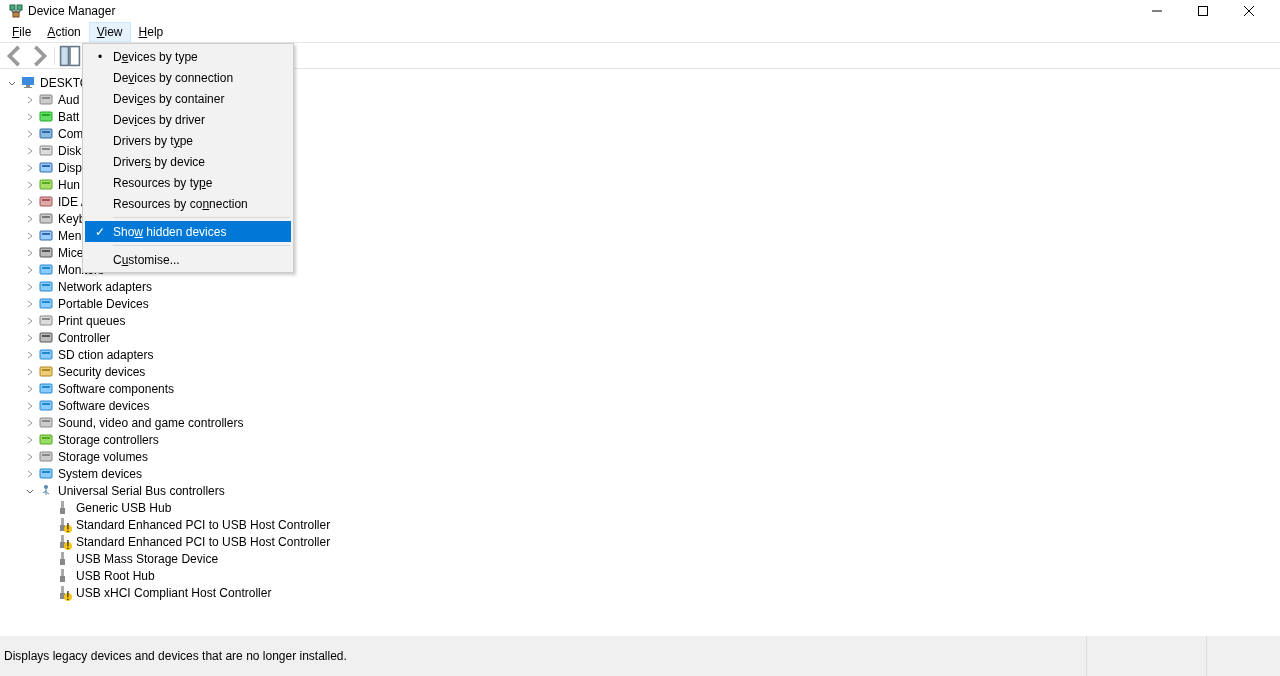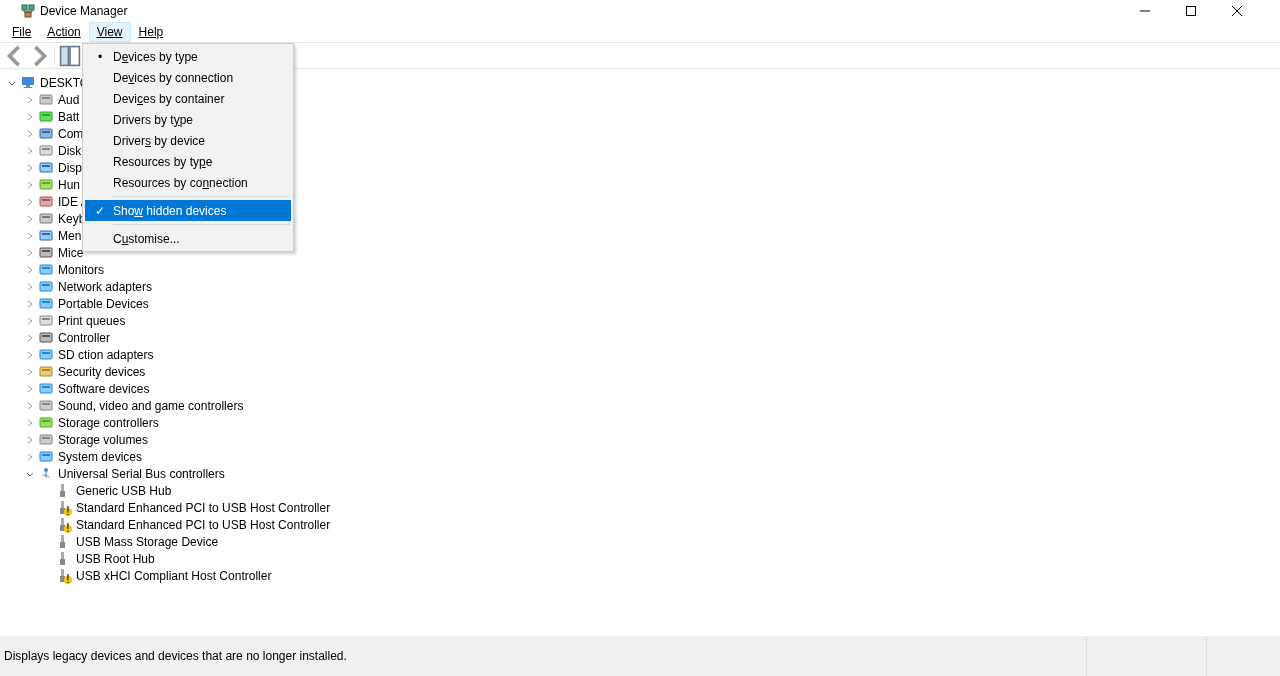--- a/index.html
+++ b/index.html
@@ -1,25 +1,25 @@
 <!DOCTYPE html>
 <html><head>
 <meta charset="utf-8">
 <style>
 * { box-sizing: border-box; margin: 0; padding: 0; font-family: "Segoe UI", Tahoma, sans-serif; font-size: 12px; }
 body { width: 1280px; height: 676px; background: #fff; overflow: hidden; position: relative; }
 
-.titlebar { height: 22px; display: flex; align-items: center; padding: 0 20px; }
+.titlebar { height: 22px; display: flex; align-items: center; padding: 0 8px; }
 .titlebar .app-icon { width: 16px; height: 16px; margin-right: 4px; position: relative; }
 .titlebar .title { flex: 0 0 auto; }
 .titlebar .spacer { flex: 1; }
 .win-btn { width: 46px; height: 22px; display: flex; align-items: center; justify-content: center; }
 .win-btn svg { width: 10px; height: 10px; }
 
-.menubar { height: 21px; display: flex; align-items: stretch; border-bottom: 1px solid #e5e5e5; padding-left: 4px; text-decoration: underline; }
+.menubar { height: 21px; display: flex; align-items: stretch; border-bottom: 1px solid #e5e5e5; padding-left: 4px; }
 .menu-item { padding: 0 8px; display: flex; align-items: center; cursor: default; }
 .menu-item.open { background: #e5f3ff; border: 1px solid #cce8ff; padding: 0 7px; }
 .u { text-decoration: underline; }
 
 .toolbar { height: 26px; border-bottom: 1px solid #e5e5e5; display: flex; align-items: center; padding: 0 4px; gap: 2px; }
 .tb-btn { width: 22px; height: 22px; display: flex; align-items: center; justify-content: center; }
 .tb-sep { width: 1px; height: 18px; background: #e5e5e5; margin: 0 2px; }
 
 .content { position: absolute; top: 70px; left: 0; right: 0; bottom: 22px; overflow: hidden; padding: 4px 6px; }
 .tree { list-style: none; }
@@ -413,20 +413,36 @@
                 <svg viewBox="0 0 8 8">
                   <path d="M2 1l4 3-4 3" fill="none" stroke="#999"></path>
                 </svg>
               </span>
     <span class="node-icon">
                 <svg viewBox="0 0 16 16">
                   <rect x="2" y="3" width="12" height="9" rx="1" fill="#8cf" stroke="#28c"></rect>
                   <rect x="4" y="5" width="8" height="2" fill="#28c"></rect>
                 </svg>
               </span>
+    <span class="node-label">Software components</span>
+  </div>
+          </li>
+          <li>
+            <div class="node">
+    <span class="expander">
+                <svg viewBox="0 0 8 8">
+                  <path d="M2 1l4 3-4 3" fill="none" stroke="#999"></path>
+                </svg>
+              </span>
+    <span class="node-icon">
+                <svg viewBox="0 0 16 16">
+                  <rect x="2" y="3" width="12" height="9" rx="1" fill="#8cf" stroke="#28c"></rect>
+                  <rect x="4" y="5" width="8" height="2" fill="#28c"></rect>
+                </svg>
+              </span>
     <span class="node-label">Software devices</span>
   </div>
           </li>
           <li>
             <div class="node">
     <span class="expander">
                 <svg viewBox="0 0 8 8">
                   <path d="M2 1l4 3-4 3" fill="none" stroke="#999"></path>
                 </svg>
               </span>
@@ -593,20 +609,23 @@
       <span class="dd-mark">•</span>
       <span>D<span class="u">e</span>vices by type</span>
     </div>
   <div class="dd-item">
       <span>De<span class="u">v</span>ices by connection</span>
     </div>
   <div class="dd-item">
       <span>Devi<span class="u">c</span>es by container</span>
     </div>
   <div class="dd-item">
+      <span>Dev<span class="u">i</span>ces by driver</span>
+    </div>
+  <div class="dd-item">
       <span>Drivers by t<span class="u">y</span>pe</span>
     </div>
   <div class="dd-item">
       <span>Driver<span class="u">s</span> by device</span>
     </div>
   <div class="dd-item">
       <span>Resources by ty<span class="u">p</span>e</span>
     </div>
   <div class="dd-item">
       <span>Resources by co<span class="u">n</span>nection</span>

